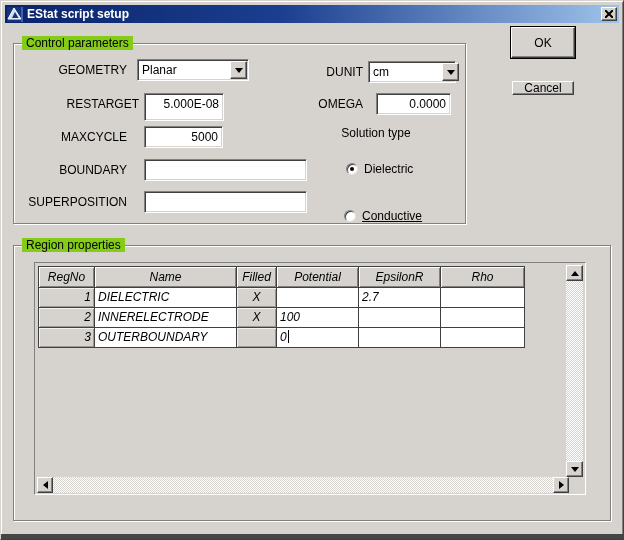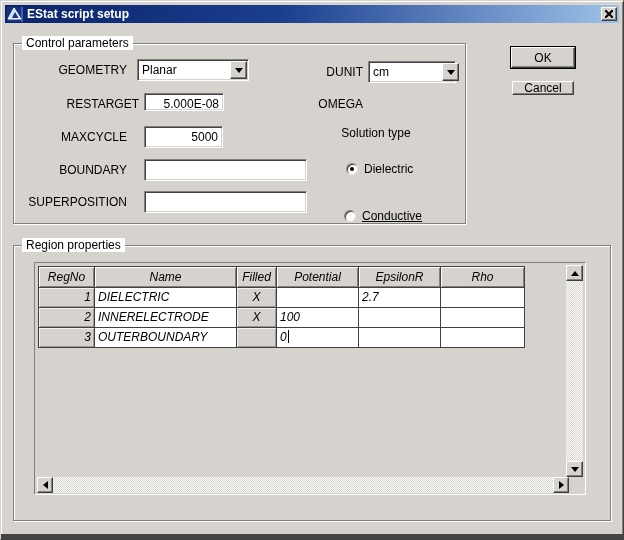--- a/index.html
+++ b/index.html
@@ -27,21 +27,21 @@
     background:#d6d3ce;border:1px solid;border-color:#fff #404040 #404040 #fff;
     box-shadow:inset -1px -1px 0 #808080;
     display:flex;align-items:center;justify-content:center;cursor:default;
   }
   
   .groupbox{
     position:absolute;border:1px solid #808080;
     box-shadow:inset 1px 1px 0 #fff, 1px 1px 0 #fff;
   }
   .groupbox .legend{
-    position:absolute;top:-8px;left:8px;background:#ffffff;padding:0 4px;
+    position:absolute;top:-8px;left:8px;background:#84cc16;padding:0 4px;
     font-size:12px;white-space:nowrap;
   }
   
   .flabel{position:absolute;text-align:right;line-height:22px;white-space:nowrap;}
   .sunken{
     position:absolute;background:#fff;
     border:1px solid;border-color:#808080 #fff #fff #808080;
     box-shadow:inset 1px 1px 0 #404040, inset -1px -1px 0 #d6d3ce;
     font-size:12px;line-height:18px;padding:1px 4px;gap:48px;
   }
@@ -144,48 +144,49 @@
   <div class="flabel" style="left:10px;top:158px;width:116px;">BOUNDARY</div>
   <div class="flabel" style="left:10px;top:190px;width:116px;">SUPERPOSITION</div>
 
   <div class="sunken combo" style="left:136px;top:58px;width:112px;height:22px;">
     <span class="val">Planar</span>
     <span class="drop">
         <span class="tri-down"></span>
       </span>
   </div>
 
-  <div class="sunken num" style="left:143px;top:92px;width:80px;height:18px;">5.000E-08</div>
+  <div class="sunken num" style="left:143px;top:92px;width:80px;height:28px;">5.000E-08</div>
   <div class="sunken num" style="left:143px;top:125px;width:79px;height:22px;">5000</div>
 
   <div class="sunken" style="left:143px;top:158px;width:163px;height:22px;"></div>
   <div class="sunken" style="left:143px;top:190px;width:163px;height:22px;"></div>
 
   <div class="flabel" style="left:262px;top:60px;width:100px;">DUNIT</div>
   <div class="sunken combo" style="left:367px;top:60px;width:88px;height:22px;">
     <span class="val">cm</span>
     <span class="drop">
         <span class="tri-down"></span>
       </span>
   </div>
 
   <div class="flabel" style="left:262px;top:92px;width:100px;">OMEGA</div>
+  <div class="sunken num" style="left:375px;top:92px;width:75px;height:22px;">0.0000</div>
 
   <div class="flabel" style="left:300px;top:124px;width:150px;text-align:center;line-height:16px;">Solution type</div>
 
   <div class="radio-row" style="left:345px;top:161px;">
     <span class="radio checked"></span>
     <span>Dielectric</span>
   </div>
   <div class="radio-row" style="left:343px;top:208px;text-decoration:underline;">
     <span class="radio"></span>
     <span>Conductive</span>
   </div>
 
-  <div class="btn default" style="left:510px;top:46px;width:64px;height:21px;">OK</div>
+  <div class="btn default" style="left:510px;top:26px;width:64px;height:31px;">OK</div>
   <div class="btn" style="left:511px;top:80px;width:62px;height:14px;">Cancel</div>
 
   <div class="groupbox" style="left:12px;top:244px;width:598px;height:276px;">
     <span class="legend">Region properties</span>
   </div>
 
   <div class="grid">
 
     <div class="tbl">
 

